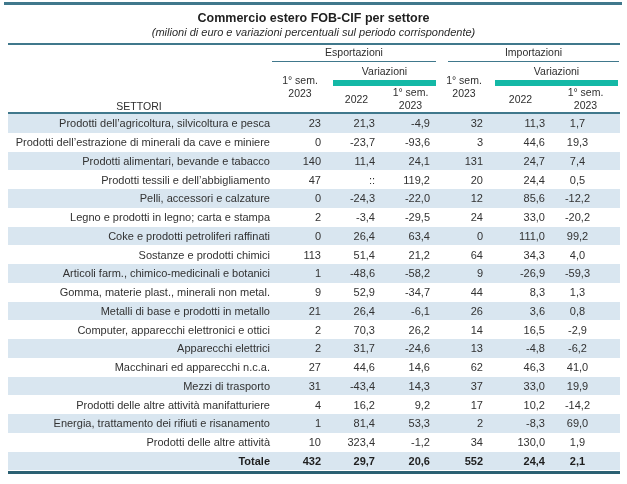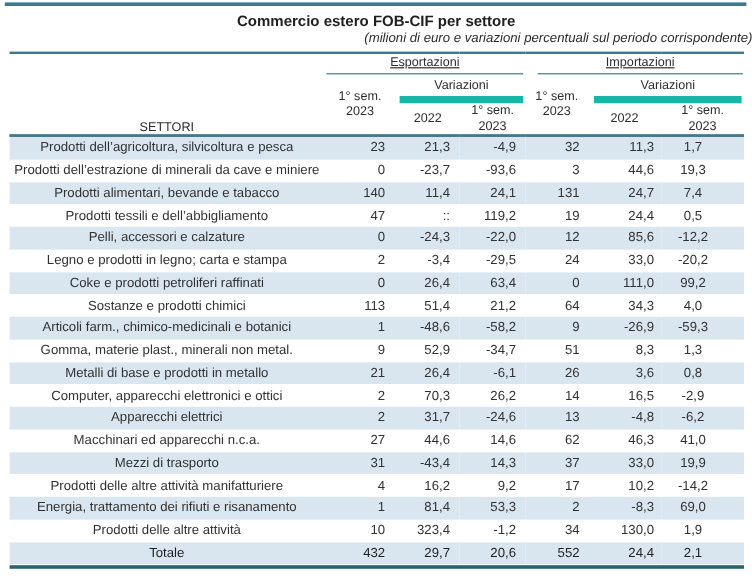--- a/index.html
+++ b/index.html
@@ -2,48 +2,48 @@
 <html><head>
 <meta charset="utf-8">
 <style>
   html,body { margin:0; padding:0; background:#ffffff; }
   .page {
     position:relative; width:627px; height:484px; background:#ffffff;
     font-family:"Liberation Sans", sans-serif; color:#323232; overflow:hidden;
   }
   .accent-rule-top { margin:2px 5px 0 4px; height:3px; background:#40788c; }
   .title { margin-top:6px; text-align:center; font-size:12.5px; font-weight:bold; color:#1f1f1f; }
-  .subtitle { margin-top:1px; text-align:right; font-size:11px; font-style:italic; color:#2b2b2b; }
+  .subtitle { margin-top:1px; text-align:center; font-size:11px; font-style:italic; color:#2b2b2b; }
 
   table.main {
     margin:5px 7px 0 8px; width:612px; border-collapse:collapse; table-layout:fixed;
   }
   col.c1{width:262px;} col.c2{width:60px;} col.c3{width:53px;} col.c4{width:55px;}
   col.c5{width:52px;} col.c6{width:61px;} col.c7{width:69px;}
 
   thead { border-top:2px solid #40788c; border-bottom:2px solid #40788c; }
   thead th { font-weight:normal; font-size:10.5px; color:#2e2e2e; text-align:center; padding:0; vertical-align:middle; line-height:1.15; }
   tr.r-group th { height:17px; vertical-align:bottom; }
-  .grp-u { display:block; padding-bottom:3px; border-bottom:1px solid #40788c;text-decoration:underline; }
+  .grp-u { display:block; padding-bottom:3px; border-bottom:1px solid #40788c; }
   .grp-u.esp { margin:0 2px 0 2px; }
   .grp-u.imp { margin:0 1px 0 10px; }
   tr.r-sub th { height:21px; }
   th.sem { line-height:1.2; }
   .var-u { display:block; padding-top:3px; padding-bottom:3px; border-bottom:6px solid #14b8a6; }
   .var-u.esp { margin:0 2px 0 3px; }
   .var-u.imp { margin:0 2px 0 5px; }
   tr.r-years th { height:26px; }
 
   tbody td { font-size:11px; height:18.75px; padding:0; vertical-align:middle; color:#323232; }
   tbody tr:nth-child(odd) { background:#d9e6f0; }
-  td.label { padding-left:0; text-align:center; }
+  td.label { padding-left:0; text-align:right; }
   td.num { text-align:right; }
   td.n2{padding-right:9px;} td.n3{padding-right:8px;} td.n4{padding-right:8px;margin-top:15px;}
   td.n5{padding-right:7px;margin-top:27px;} td.n6{padding-right:6px;} td.n7{padding-right:16px;text-align:center;}
-  tr.total td { font-weight:normal; color:#1f1f1f; }
+  tr.total td { font-weight:bold; color:#1f1f1f; }
 
   .accent-rule-bottom { margin:1px 7px 0 8px; height:3px; background:#2c6173; }
 </style>
 </head>
 <body>
 
 <div class="page">
 
   <div class="accent-rule-top"></div>
 
@@ -125,21 +125,21 @@
       <td class="num n4">24,1</td>
       <td class="num n5">131</td>
       <td class="num n6">24,7</td>
       <td class="num n7">7,4</td>
     </tr>
         <tr>
       <td class="label">Prodotti tessili e dell’abbigliamento</td>
       <td class="num n2">47</td>
       <td class="num n3">::</td>
       <td class="num n4">119,2</td>
-      <td class="num n5">19</td>
+      <td class="num n5">20</td>
       <td class="num n6">24,4</td>
       <td class="num n7">0,5</td>
     </tr>
         <tr>
       <td class="label">Pelli, accessori e calzature</td>
       <td class="num n2">0</td>
       <td class="num n3">-24,3</td>
       <td class="num n4">-22,0</td>
       <td class="num n5">12</td>
       <td class="num n6">85,6</td>
@@ -179,21 +179,21 @@
       <td class="num n4">-58,2</td>
       <td class="num n5">9</td>
       <td class="num n6">-26,9</td>
       <td class="num n7">-59,3</td>
     </tr>
         <tr>
       <td class="label">Gomma, materie plast., minerali non metal.</td>
       <td class="num n2">9</td>
       <td class="num n3">52,9</td>
       <td class="num n4">-34,7</td>
-      <td class="num n5">51</td>
+      <td class="num n5">44</td>
       <td class="num n6">8,3</td>
       <td class="num n7">1,3</td>
     </tr>
         <tr>
       <td class="label">Metalli di base e prodotti in metallo</td>
       <td class="num n2">21</td>
       <td class="num n3">26,4</td>
       <td class="num n4">-6,1</td>
       <td class="num n5">26</td>
       <td class="num n6">3,6</td>

